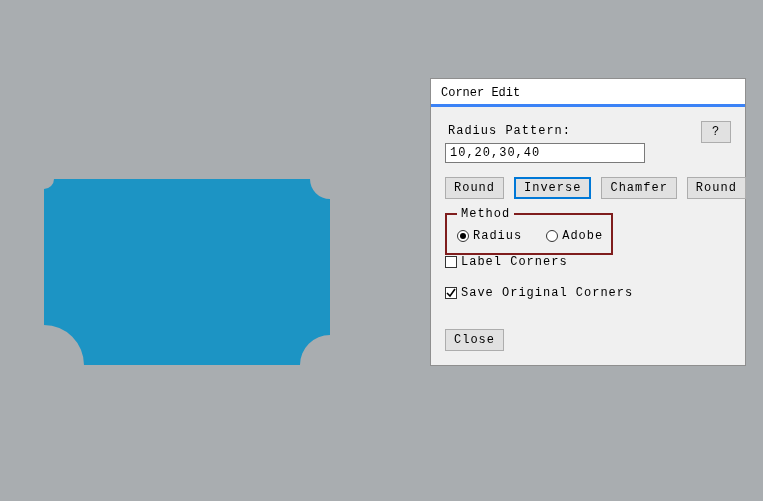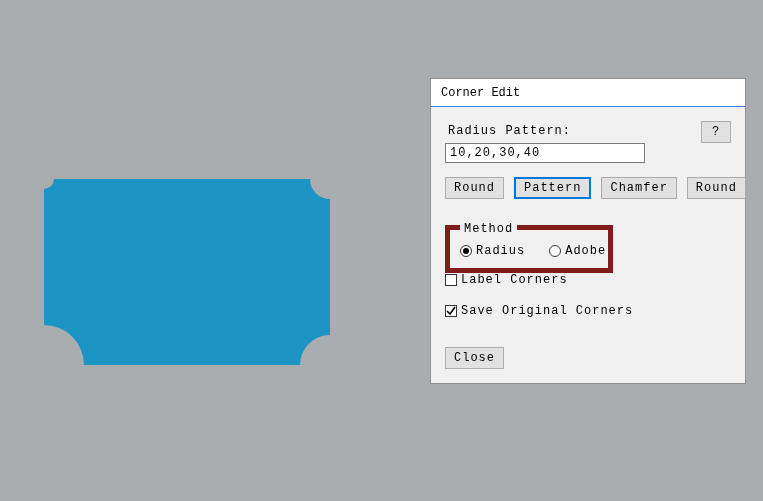--- a/index.html
+++ b/index.html
@@ -32,21 +32,21 @@
     top: 78px;
     width: 316px;
     background: #fff;
     border: 1px solid #8f8f8f;
   }
   .titlebar {
     height: 28px;
     line-height: 28px;
     padding: 0 10px;
     background: #fff;
-    border-bottom: 1px solid #3b82f6;
+    border-bottom: 3px solid #3b82f6;
     font-size: 12px;
   }
   .body {
     background: #f0f0f0;
     padding: 14px 14px 14px 14px;
   }
   .label { margin-bottom: 3px; margin-left: 3px; letter-spacing: 1px; }
   .row { display: flex; align-items: center; }
   .input {
     width: 200px;
@@ -83,22 +83,22 @@
   .type-row {
     margin-top: 14px;
     display: flex;
     gap: 10px;
   }
   .type-row .btn { flex: 0 0 auto; min-width: 54px; }
   .type-row .btn.inset { min-width: 48px; }
 
   .fieldset {
     position: relative;
-    border: 5px solid #7f1d1d;
-    margin-top: 26px;
+    border: 2px solid #7f1d1d;
+    margin-top: 14px;
     padding: 14px 10px 10px 10px;
     width: 168px;
   }
   .fieldset .legend {
     position: absolute;
     top: -8px;
     left: 10px;
     background: #f0f0f0;
     padding: 0 4px;
     font-size: 12px;
@@ -156,21 +156,21 @@
     <div class="row" style="justify-content: space-between; ">
       <div style="flex:0 0 auto;">
         <div class="label">Radius Pattern:</div>
       </div>
       <button class="btn help-btn">?</button>
     </div>
     <input class="input" type="text" value="10,20,30,40" style="">
 
     <div class="type-row">
       <button class="btn">Round</button>
-      <button class="btn selected">Pattern</button>
+      <button class="btn selected">Inverse</button>
       <button class="btn">Chamfer</button>
       <button class="btn inset">Round</button>
     </div>
 
     <div class="fieldset">
       <div class="legend">Method</div>
       <div class="radio-row">
         <span class="ctrl">
           <span class="radio-outer">
               <span class="radio-inner"></span>

